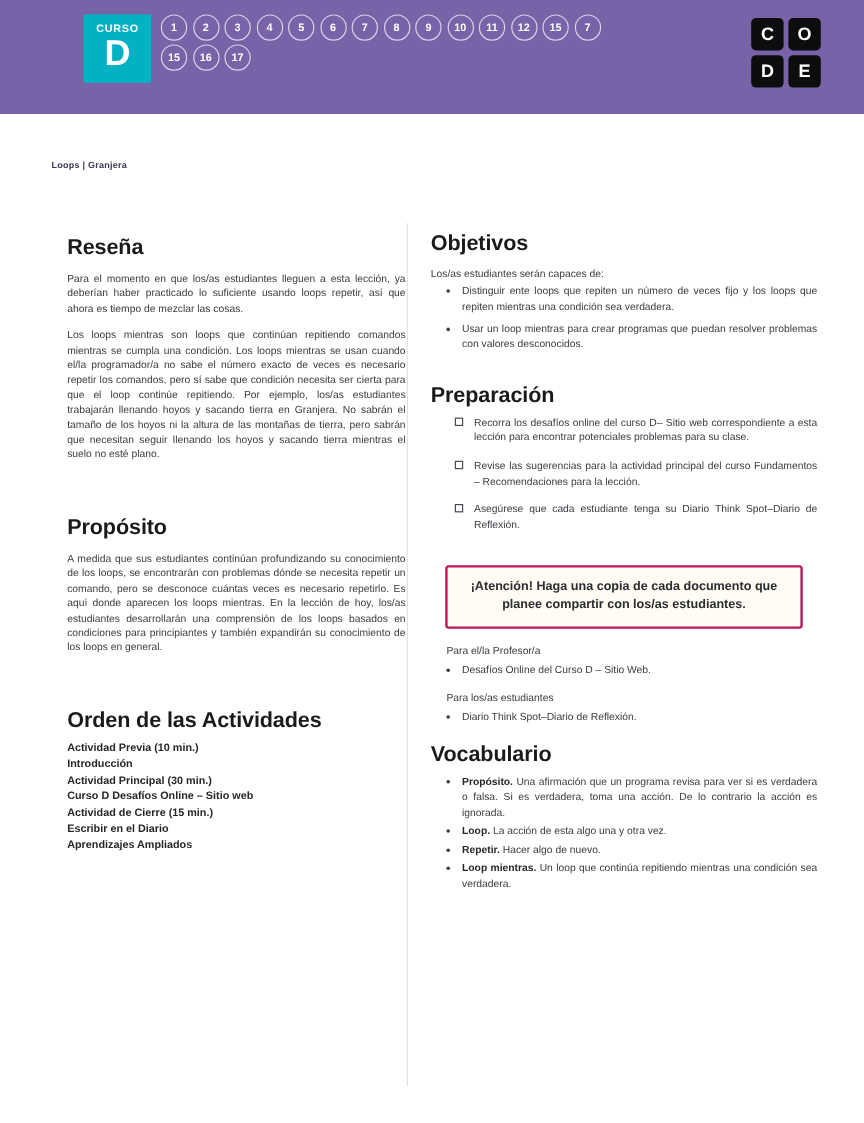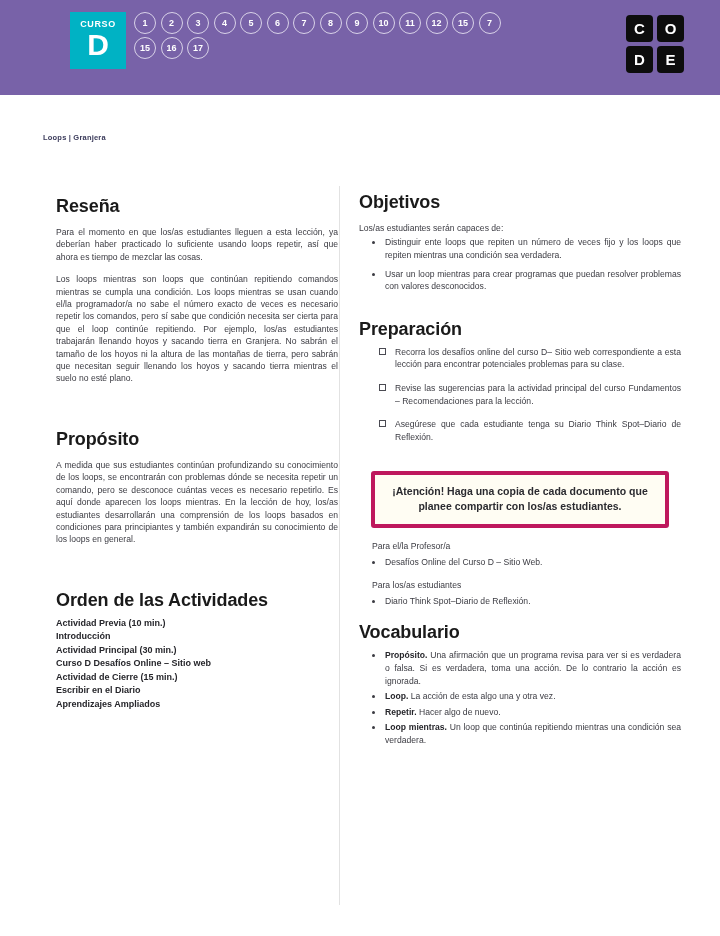--- a/index.html
+++ b/index.html
@@ -219,21 +219,21 @@
   ul.checks > li:last-child { margin-bottom: 0; }
   ul.checks > li .box {
     position: absolute;
     left: 20px; top: 2px;
     width: 7px; height: 7px;
     border: 1px solid #4a4a52;
     box-sizing: border-box;
   }
 
   .notice {
-    border: 4px solid #be185d;
+    border: 2px solid #be185d;
     background: #fffdf3;
     border-radius: 3px;
     padding: 9px 14px 10px 14px;
     margin: 2px 12px 12px 12px;
     text-align: center;
     font-size: 10.5px;
     font-weight: bold;
     line-height: 15px;
     color: #2b2b30;
   }

